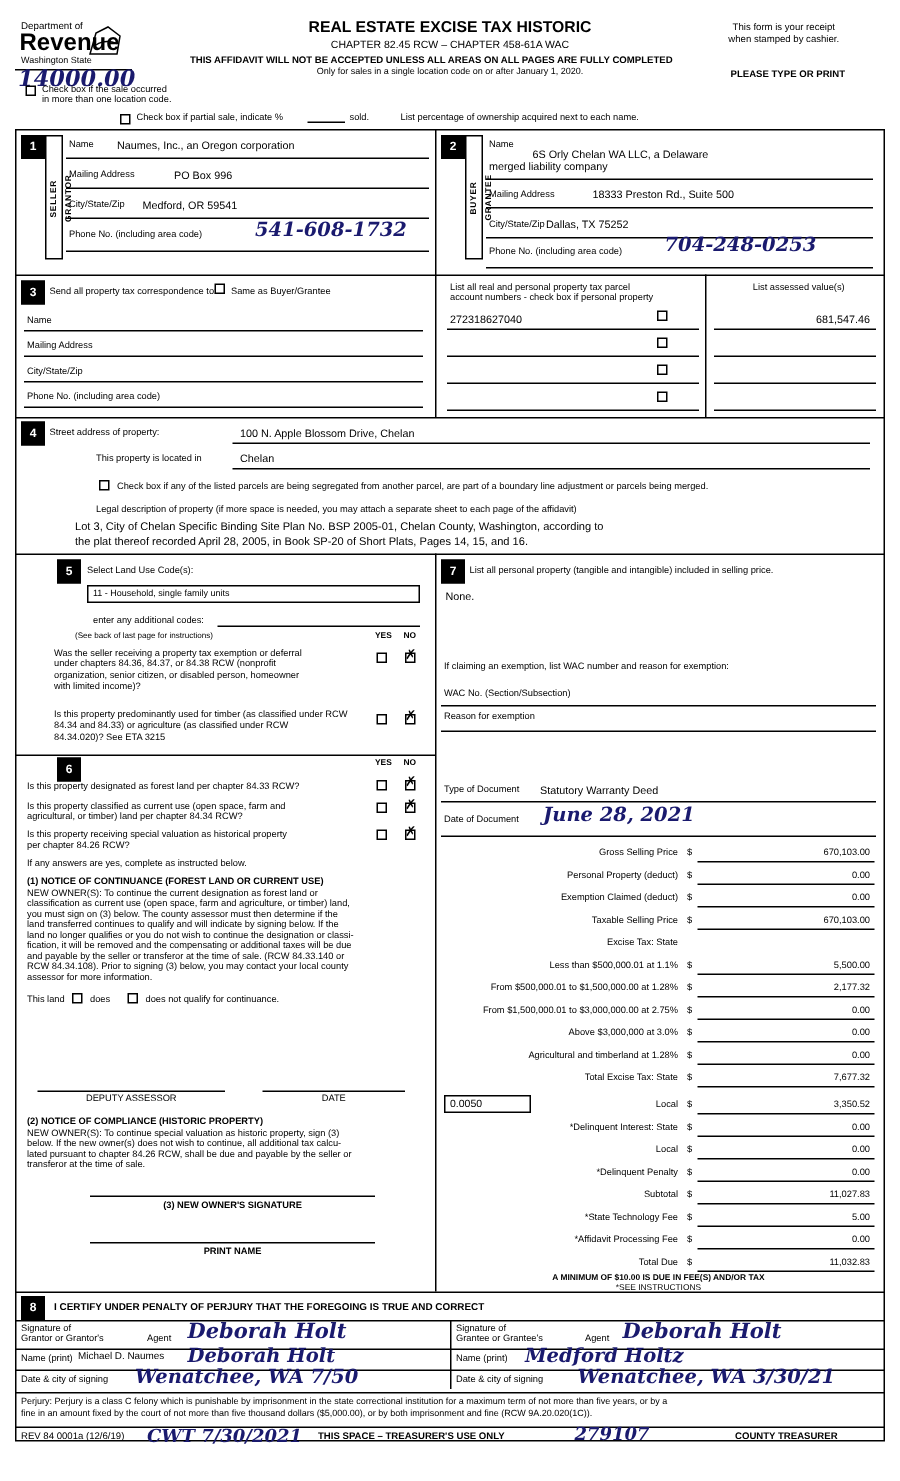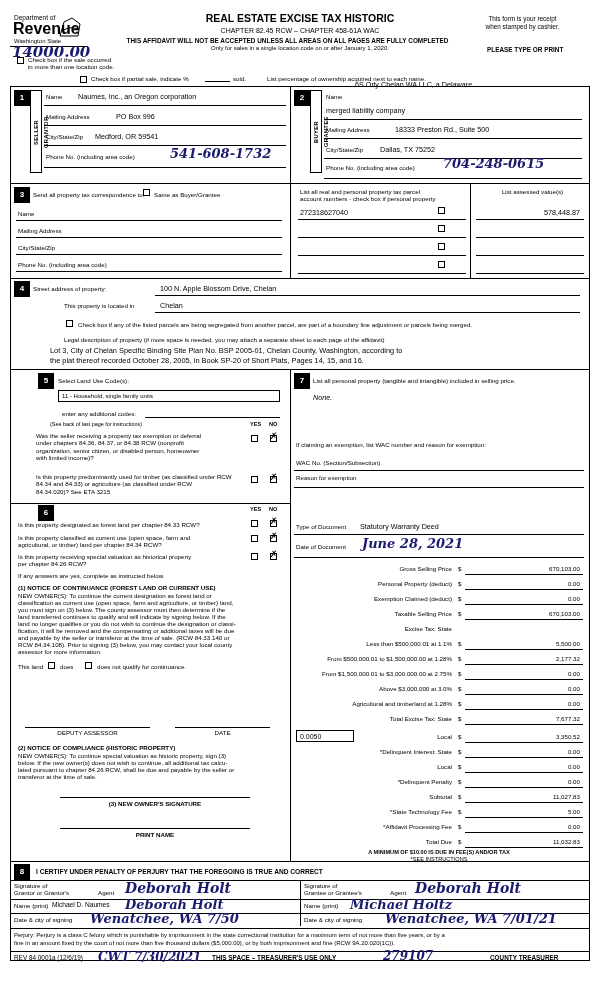--- a/index.html
+++ b/index.html
@@ -78,34 +78,34 @@
 
   <div class="t" style="left:46px;top:153px;">Phone No. (including area code)</div>
   <div class="hand" style="left:170px;top:146px;font-size:13px;">541-608-1732</div>
   <div class="ln" style="left:44px;top:167px;width:242px;"></div>
 
   <div class="num" style="left:294px;top:90px;width:14px;height:14px;line-height:14px;">2</div>
   <div class="bx bd" style="left:310px;top:90px;width:12px;height:83px;"></div>
   <div class="vert" style="left:311px;top:100px;width:10px;height:64px;line-height:10px;">BUYER<br>GRANTEE</div>
 
   <div class="t" style="left:326px;top:93px;">Name</div>
-  <div class="typed" style="left:355px;top:80px;">6S Orly Chelan WA LLC, a Delaware</div>
+  <div class="typed" style="left:355px;top:98px;">6S Orly Chelan WA LLC, a Delaware</div>
   <div class="typed" style="left:326px;top:106px;">merged liability company</div>
   <div class="ln" style="left:324px;top:119px;width:258px;"></div>
 
   <div class="t" style="left:326px;top:126px;">Mailing Address</div>
   <div class="typed" style="left:395px;top:125px;">18333 Preston Rd., Suite 500</div>
   <div class="ln" style="left:324px;top:138px;width:258px;"></div>
 
   <div class="t" style="left:326px;top:146px;">City/State/Zip</div>
-  <div class="typed" style="left:380px;top:145px;">Dallas, TX 75252</div>
+  <div class="typed" style="left:364px;top:145px;">Dallas, TX 75252</div>
   <div class="ln" style="left:324px;top:158px;width:258px;"></div>
 
   <div class="t" style="left:326px;top:164px;">Phone No. (including area code)</div>
-  <div class="hand" style="left:443px;top:156px;font-size:13px;">704-248-0615</div>
+  <div class="hand" style="left:443px;top:156px;font-size:13px;">704-248-0253</div>
   <div class="ln" style="left:324px;top:178px;width:258px;"></div>
 
   <div class="ln" style="left:10px;top:183px;width:280px;"></div>
   <div class="num" style="left:14px;top:187px;width:14px;height:14px;line-height:14px;">3</div>
   <div class="t" style="left:33px;top:191px;">Send all property tax correspondence to:</div>
   <div class="ckb" style="left:143px;top:189px;"></div>
   <div class="t" style="left:154px;top:191px;">Same as Buyer/Grantee</div>
 
   <div class="t" style="left:18px;top:210px;">Name</div>
   <div class="ln" style="left:16px;top:220px;width:266px;"></div>
@@ -117,21 +117,21 @@
   <div class="ln" style="left:16px;top:271px;width:266px;"></div>
 
   <div class="ln" style="left:290px;top:183px;width:300px;"></div>
   <div class="t" style="left:300px;top:188px;width:160px;">List all real and personal property tax parcel
 account numbers - check box if personal property</div>
   <div class="t" style="left:480px;top:188px;width:105px;text-align:center;">List assessed value(s)</div>
   <div class="vln" style="left:470px;top:183px;height:95px;"></div>
 
   <div class="typed" style="left:300px;top:208px;">272318627040</div>
   <div class="ckb" style="left:438px;top:207px;"></div>
-  <div class="typed" style="left:480px;top:208px;width:100px;text-align:right;">578,448.87</div>
+  <div class="typed" style="left:480px;top:208px;width:100px;text-align:right;">681,547.46</div>
   <div class="ln" style="left:298px;top:219px;width:168px;"></div>
   <div class="ln" style="left:476px;top:219px;width:108px;"></div>
 
   <div class="typed" style="left:300px;top:226px;"></div>
   <div class="ckb" style="left:438px;top:225px;"></div>
   <div class="typed" style="left:480px;top:226px;width:100px;text-align:right;"></div>
   <div class="ln" style="left:298px;top:237px;width:168px;"></div>
   <div class="ln" style="left:476px;top:237px;width:108px;"></div>
 
   <div class="typed" style="left:300px;top:244px;"></div>
@@ -154,21 +154,21 @@
 
   <div class="t" style="left:64px;top:302px;">This property is located in</div>
   <div class="typed" style="left:160px;top:301px;">Chelan</div>
   <div class="ln" style="left:155px;top:312px;width:425px;"></div>
 
   <div class="ckb" style="left:66px;top:320px;"></div>
   <div class="t" style="left:78px;top:321px;width:500px;">Check box if any of the listed parcels are being segregated from another parcel, are part of a boundary line adjustment or parcels being merged.</div>
 
   <div class="t" style="left:64px;top:336px;">Legal description of property (if more space is needed, you may attach a separate sheet to each page of the affidavit)</div>
   <div class="t" style="left:50px;top:346px;width:520px;font-size:7.4px;line-height:9.5px;">Lot 3, City of Chelan Specific Binding Site Plan No. BSP 2005-01, Chelan County, Washington, according to
-the plat thereof recorded October 28, 2005, in Book SP-20 of Short Plats, Pages 14, 15, and 16.</div>
+the plat thereof recorded April 28, 2005, in Book SP-20 of Short Plats, Pages 14, 15, and 16.</div>
 
   <div class="ln" style="left:10px;top:369px;width:580px;"></div>
   <div class="vln" style="left:290px;top:369px;height:492px;"></div>
 
   <div class="num" style="left:38px;top:373px;width:14px;height:14px;line-height:14px;">5</div>
   <div class="t" style="left:58px;top:377px;">Select Land Use Code(s):</div>
   <div class="bx bd" style="left:58px;top:390px;width:222px;height:12px;"></div>
   <div class="t" style="left:62px;top:393px;font-size:6px;">11 - Household, single family units</div>
   <div class="t" style="left:62px;top:410px;">enter any additional codes:</div>
   <div class="ln" style="left:145px;top:417px;width:135px;"></div>
@@ -243,21 +243,21 @@
 lated pursuant to chapter 84.26 RCW, shall be due and payable by the seller or
 transferor at the time of sale.</div>
 
   <div class="ln" style="left:60px;top:797px;width:190px;"></div>
   <div class="t b" style="left:60px;top:800px;width:190px;text-align:center;">(3) NEW OWNER'S SIGNATURE</div>
   <div class="ln" style="left:60px;top:828px;width:190px;"></div>
   <div class="t b" style="left:60px;top:831px;width:190px;text-align:center;">PRINT NAME</div>
 
   <div class="num" style="left:294px;top:373px;width:14px;height:14px;line-height:14px;">7</div>
   <div class="t" style="left:313px;top:377px;">List all personal property (tangible and intangible) included in selling price.</div>
-  <div class="typed" style="left:313px;top:393px;font-style:italic;">None.</div>
+  <div class="typed" style="left:297px;top:393px;">None.</div>
 
   <div class="t" style="left:296px;top:441px;">If claiming an exemption, list WAC number and reason for exemption:</div>
   <div class="t" style="left:296px;top:459px;">WAC No. (Section/Subsection)</div>
   <div class="ln" style="left:294px;top:470px;width:290px;"></div>
   <div class="t" style="left:296px;top:474px;">Reason for exemption</div>
   <div class="ln" style="left:294px;top:487px;width:290px;"></div>
 
   <div class="t" style="left:296px;top:523px;">Type of Document</div>
   <div class="typed" style="left:360px;top:522px;">Statutory Warranty Deed</div>
   <div class="ln" style="left:294px;top:534px;width:290px;"></div>
@@ -377,27 +377,27 @@
 Grantee or Grantee's</div>
   <div class="t" style="left:390px;top:889px;">Agent</div>
   <div class="hand" style="left:415px;top:880px;font-size:14px;">Deborah Holt</div>
 
   <div class="ln" style="left:10px;top:899px;width:580px;"></div>
   <div class="t" style="left:14px;top:902px;">Name (print)</div>
   <div class="typed" style="left:52px;top:901px;font-size:6.6px;">Michael D. Naumes</div>
   <div class="hand" style="left:125px;top:897px;font-size:13px;">Deborah Holt</div>
 
   <div class="t" style="left:304px;top:902px;">Name (print)</div>
-  <div class="hand" style="left:350px;top:897px;font-size:13px;">Michael Holtz</div>
+  <div class="hand" style="left:350px;top:897px;font-size:13px;">Medford Holtz</div>
 
   <div class="ln" style="left:10px;top:913px;width:580px;"></div>
   <div class="t" style="left:14px;top:916px;">Date &amp; city of signing</div>
   <div class="hand" style="left:90px;top:911px;font-size:13px;">Wenatchee, WA 7/50</div>
   <div class="t" style="left:304px;top:916px;">Date &amp; city of signing</div>
-  <div class="hand" style="left:385px;top:911px;font-size:13px;">Wenatchee, WA 7/01/21</div>
+  <div class="hand" style="left:385px;top:911px;font-size:13px;">Wenatchee, WA 3/30/21</div>
 
   <div class="ln" style="left:10px;top:928px;width:580px;"></div>
   <div class="t" style="left:14px;top:931px;width:572px;font-size:6px;line-height:8px;">Perjury: Perjury is a class C felony which is punishable by imprisonment in the state correctional institution for a maximum term of not more than five years, or by a
 fine in an amount fixed by the court of not more than five thousand dollars ($5,000.00), or by both imprisonment and fine (RCW 9A.20.020(1C)).</div>
 
   <div class="ln" style="left:10px;top:951px;width:580px;"></div>
   <div class="t" style="left:14px;top:954px;font-size:6.4px;">REV 84 0001a (12/6/19)</div>
   <div class="hand" style="left:98px;top:950px;font-size:12px;">CWT 7/30/2021</div>
   <div class="t b" style="left:212px;top:954px;font-size:6.4px;">THIS SPACE – TREASURER'S USE ONLY</div>
   <div class="hand" style="left:383px;top:949px;font-size:12px;">279107</div>

